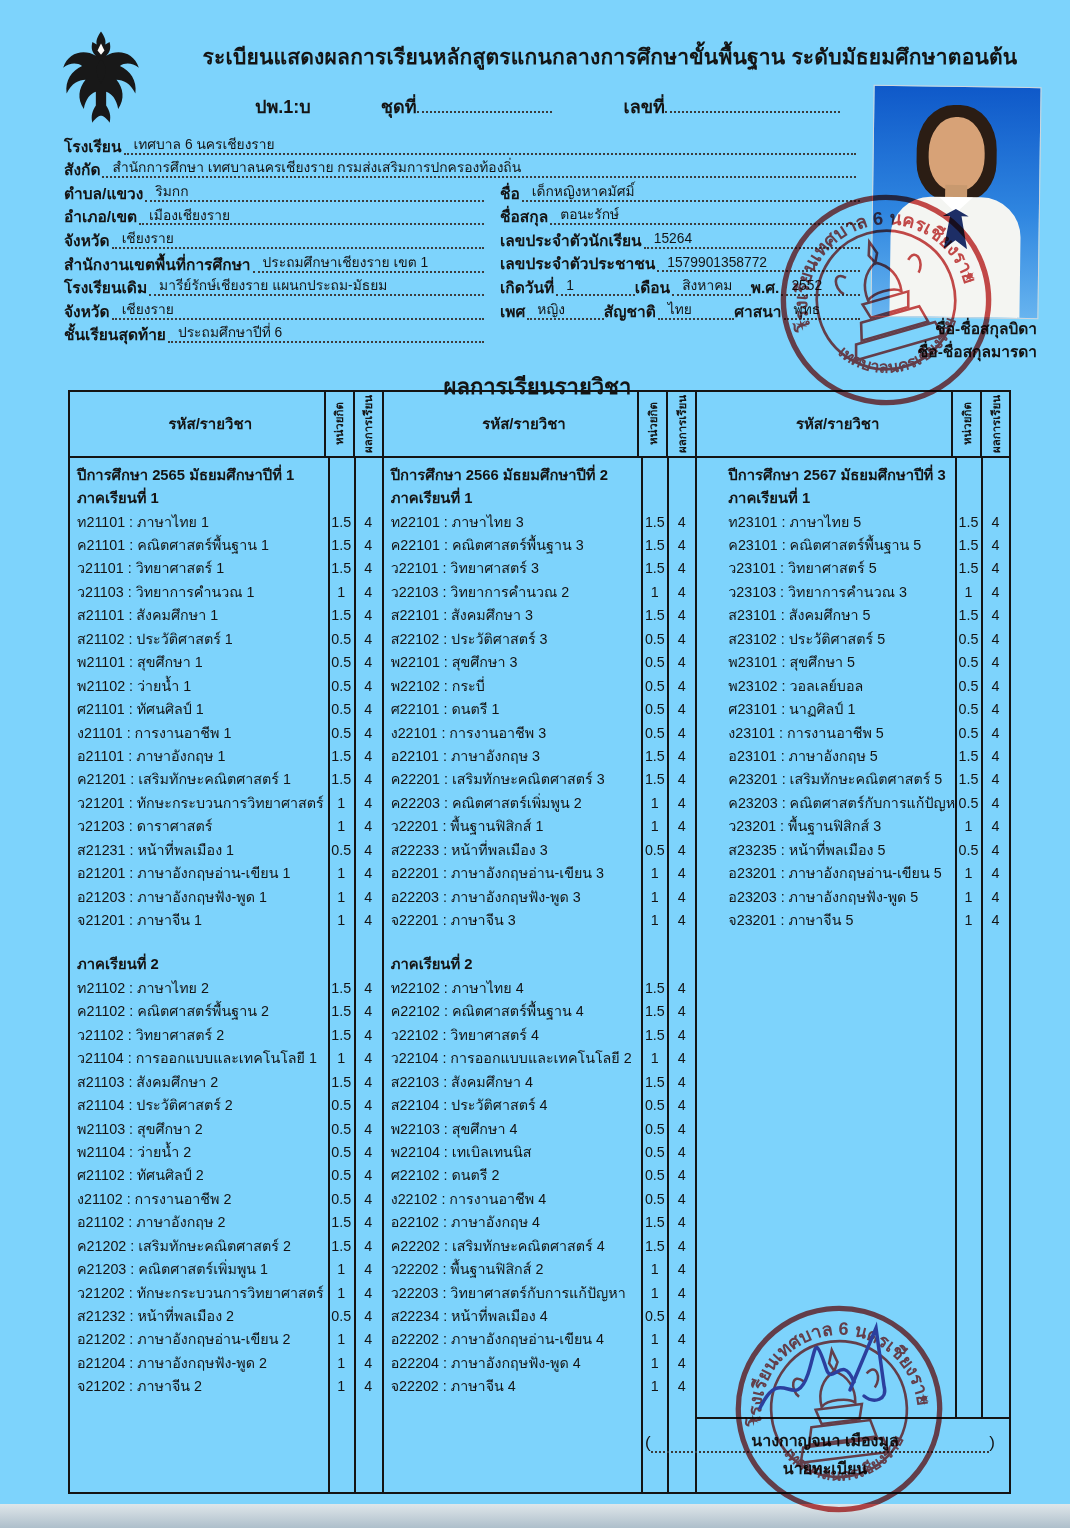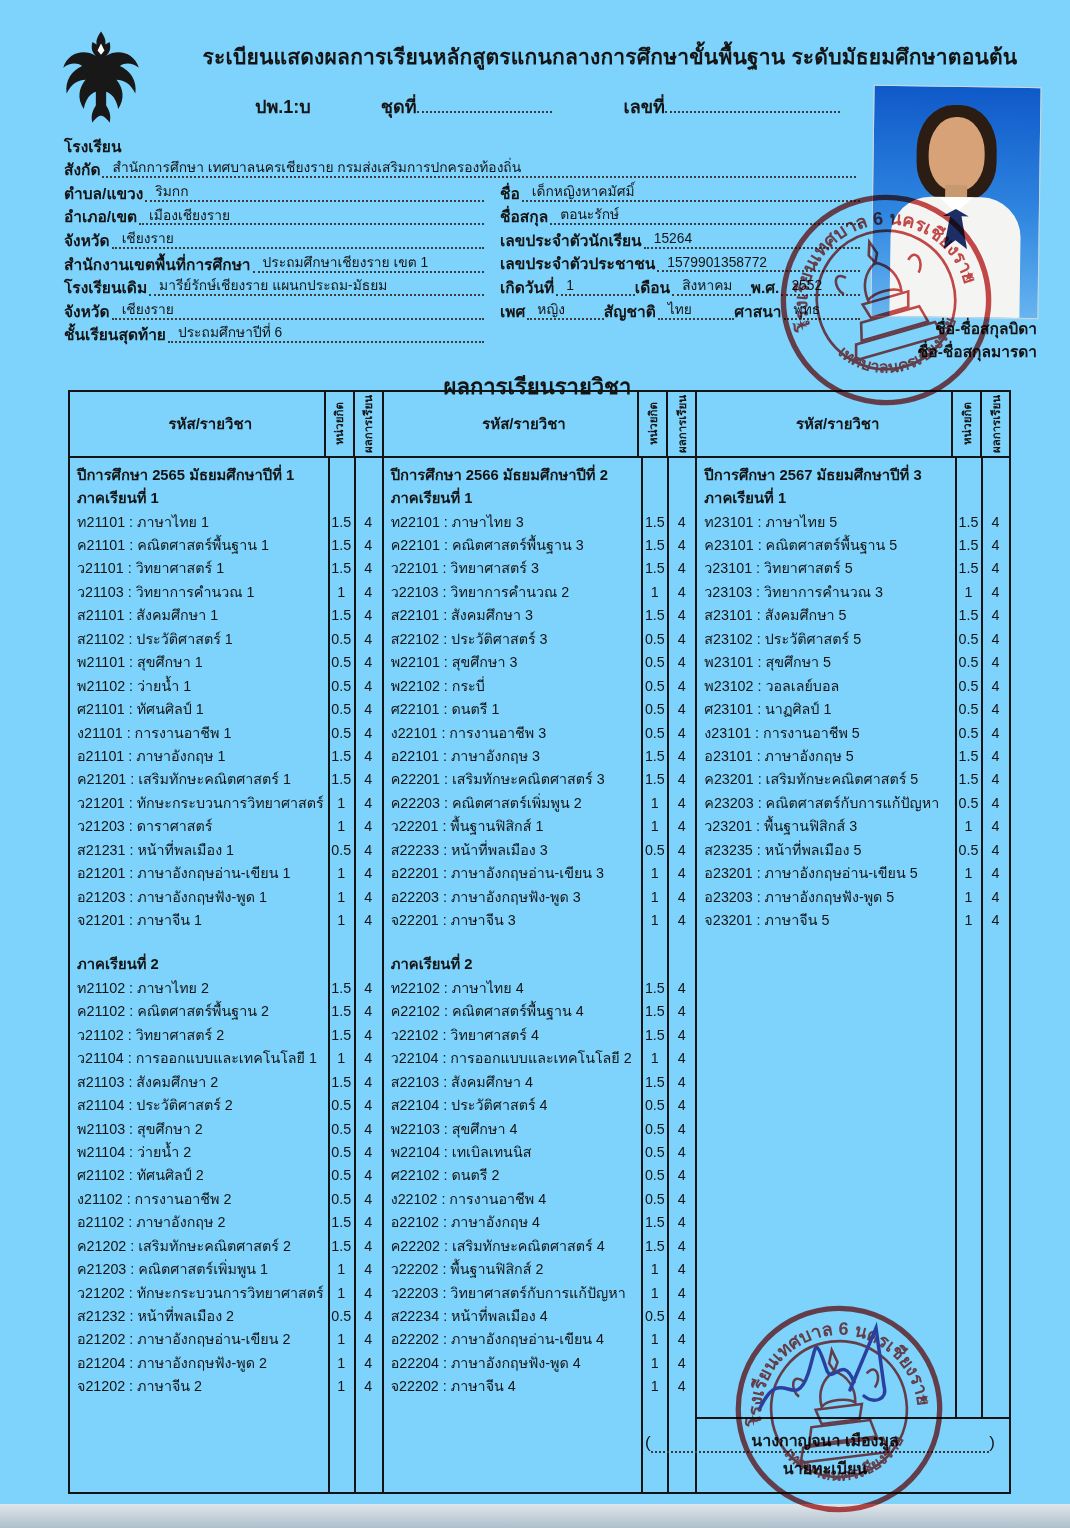--- a/index.html
+++ b/index.html
@@ -57,21 +57,21 @@
   .group{flex:1;display:flex;flex-direction:column;min-width:0;}
   .group + .group{border-left:2.5px solid #141414;}
   .g-header{height:64px;display:flex;border-bottom:2.5px solid #141414;align-items:stretch;padding-left:27px;}
   .gh-name{flex:1;display:flex;align-items:center;justify-content:center;
        font-weight:bold;font-size:15px;}
   .gh-cell{width:27px;border-left:2px solid #141414;display:flex;align-items:center;justify-content:center;}
   .vtext{writing-mode:vertical-rl;transform:rotate(180deg);font-size:11.5px;font-weight:bold;
        white-space:nowrap;}
   .g-body{flex:1;display:flex;flex-direction:column;min-height:0;}
   .rows{position:relative;flex:1;padding-top:5px;overflow:hidden;}
-  .rows.fixed{flex:none;height:954px;}
+  .rows.fixed{flex:none;height:954px;padding-left:24px;}
   .rows::before,.rows::after{content:"";position:absolute;top:0;bottom:0;width:2px;background:#141414;}
   .rows::before{right:52px;} .rows::after{right:26px;}
   .t-row{display:flex;height:23.45px;align-items:center;}
   .t-name{flex:1;font-size:14.3px;padding-left:7px;white-space:nowrap;overflow:hidden;}
   .t-credit,.t-grade{width:27px;text-align:center;font-size:14.3px;}
   .t-row.t-label .t-name{font-weight:bold;font-size:14.8px;}
   .t-spacer{height:21px;}
   .sign-area{border-top:2.5px solid #141414;flex:1;position:relative;}
 
   
@@ -121,20 +121,21 @@
     <div class="p-neck"></div>
     <div class="p-shirt"></div>
     <div class="p-collar"></div>
     <div class="p-bow"></div>
   </div>
 
   <div class="info">
     <div class="f-col left">
         <div class="f-row wide">
           <span class="f-label">โรงเรียน</span>
+          <span class="f-value">เทศบาล 6 นครเชียงราย</span>
         </div>
         <div class="f-row wide">
           <span class="f-label">สังกัด</span>
           <span class="f-value">สำนักการศึกษา เทศบาลนครเชียงราย กรมส่งเสริมการปกครองท้องถิ่น</span>
         </div>
         <div class="f-row">
           <span class="f-label">ตำบล/แขวง</span>
           <span class="f-value">ริมกก</span>
         </div>
         <div class="f-row">

